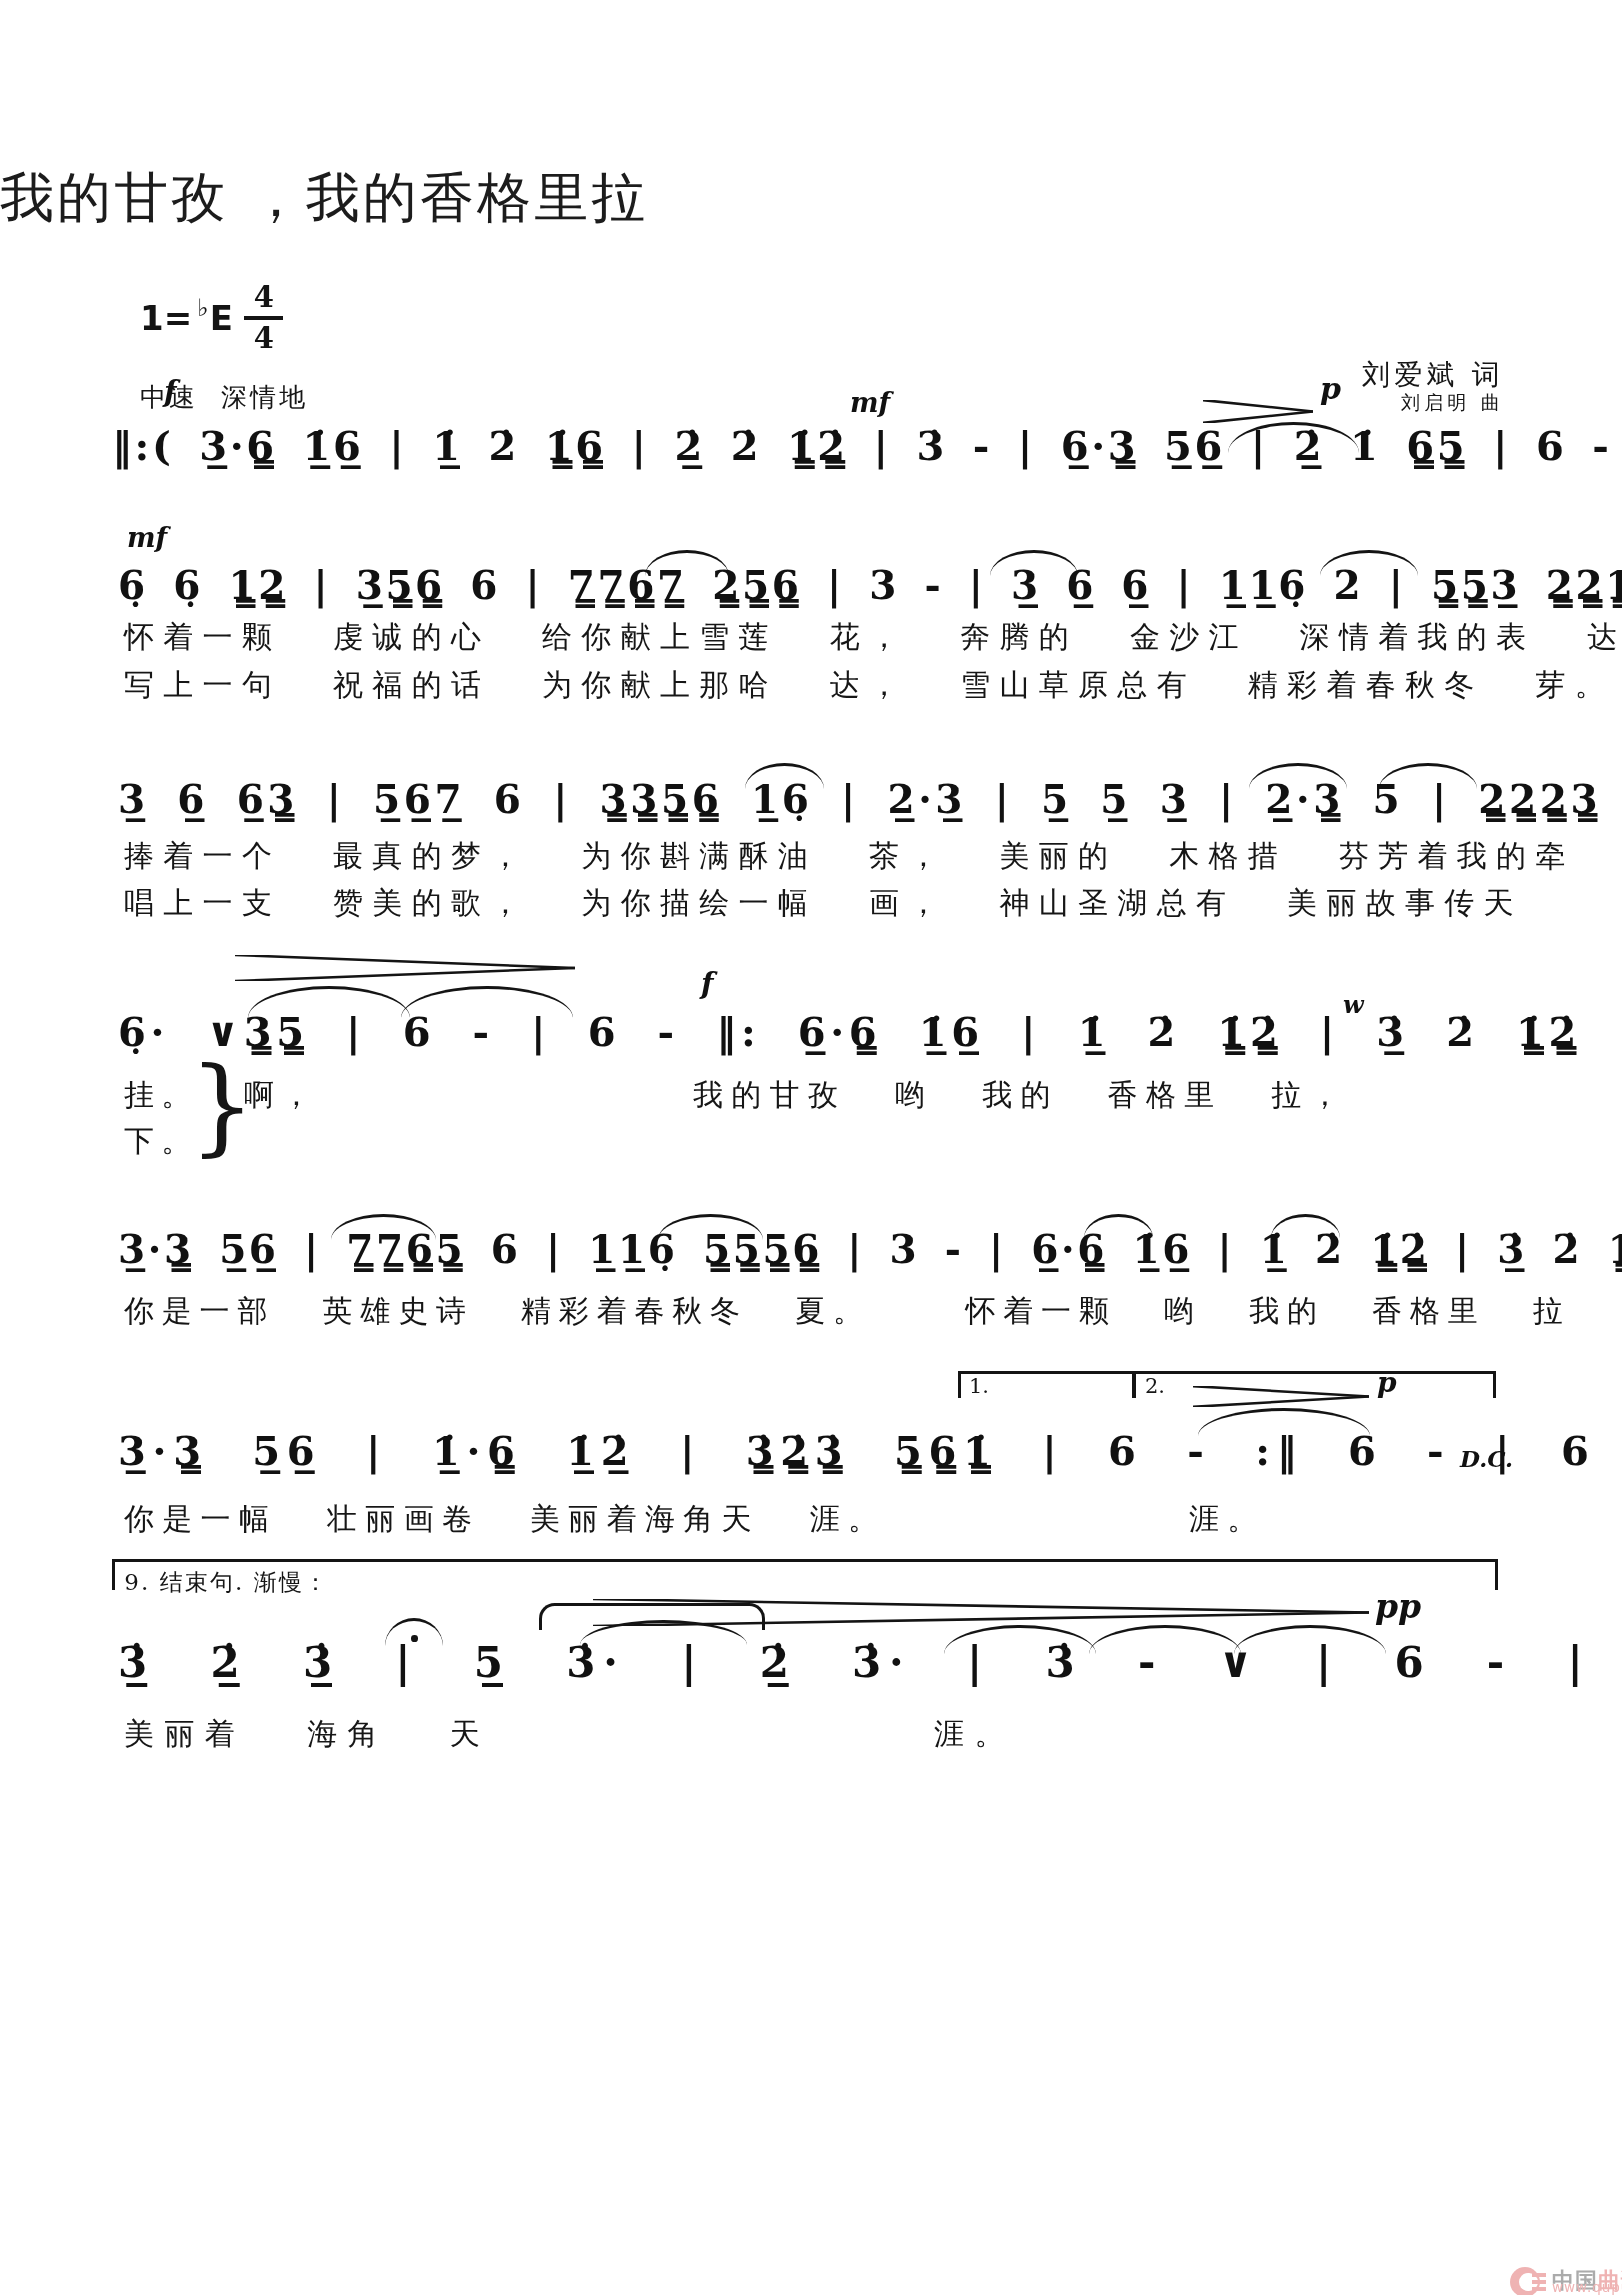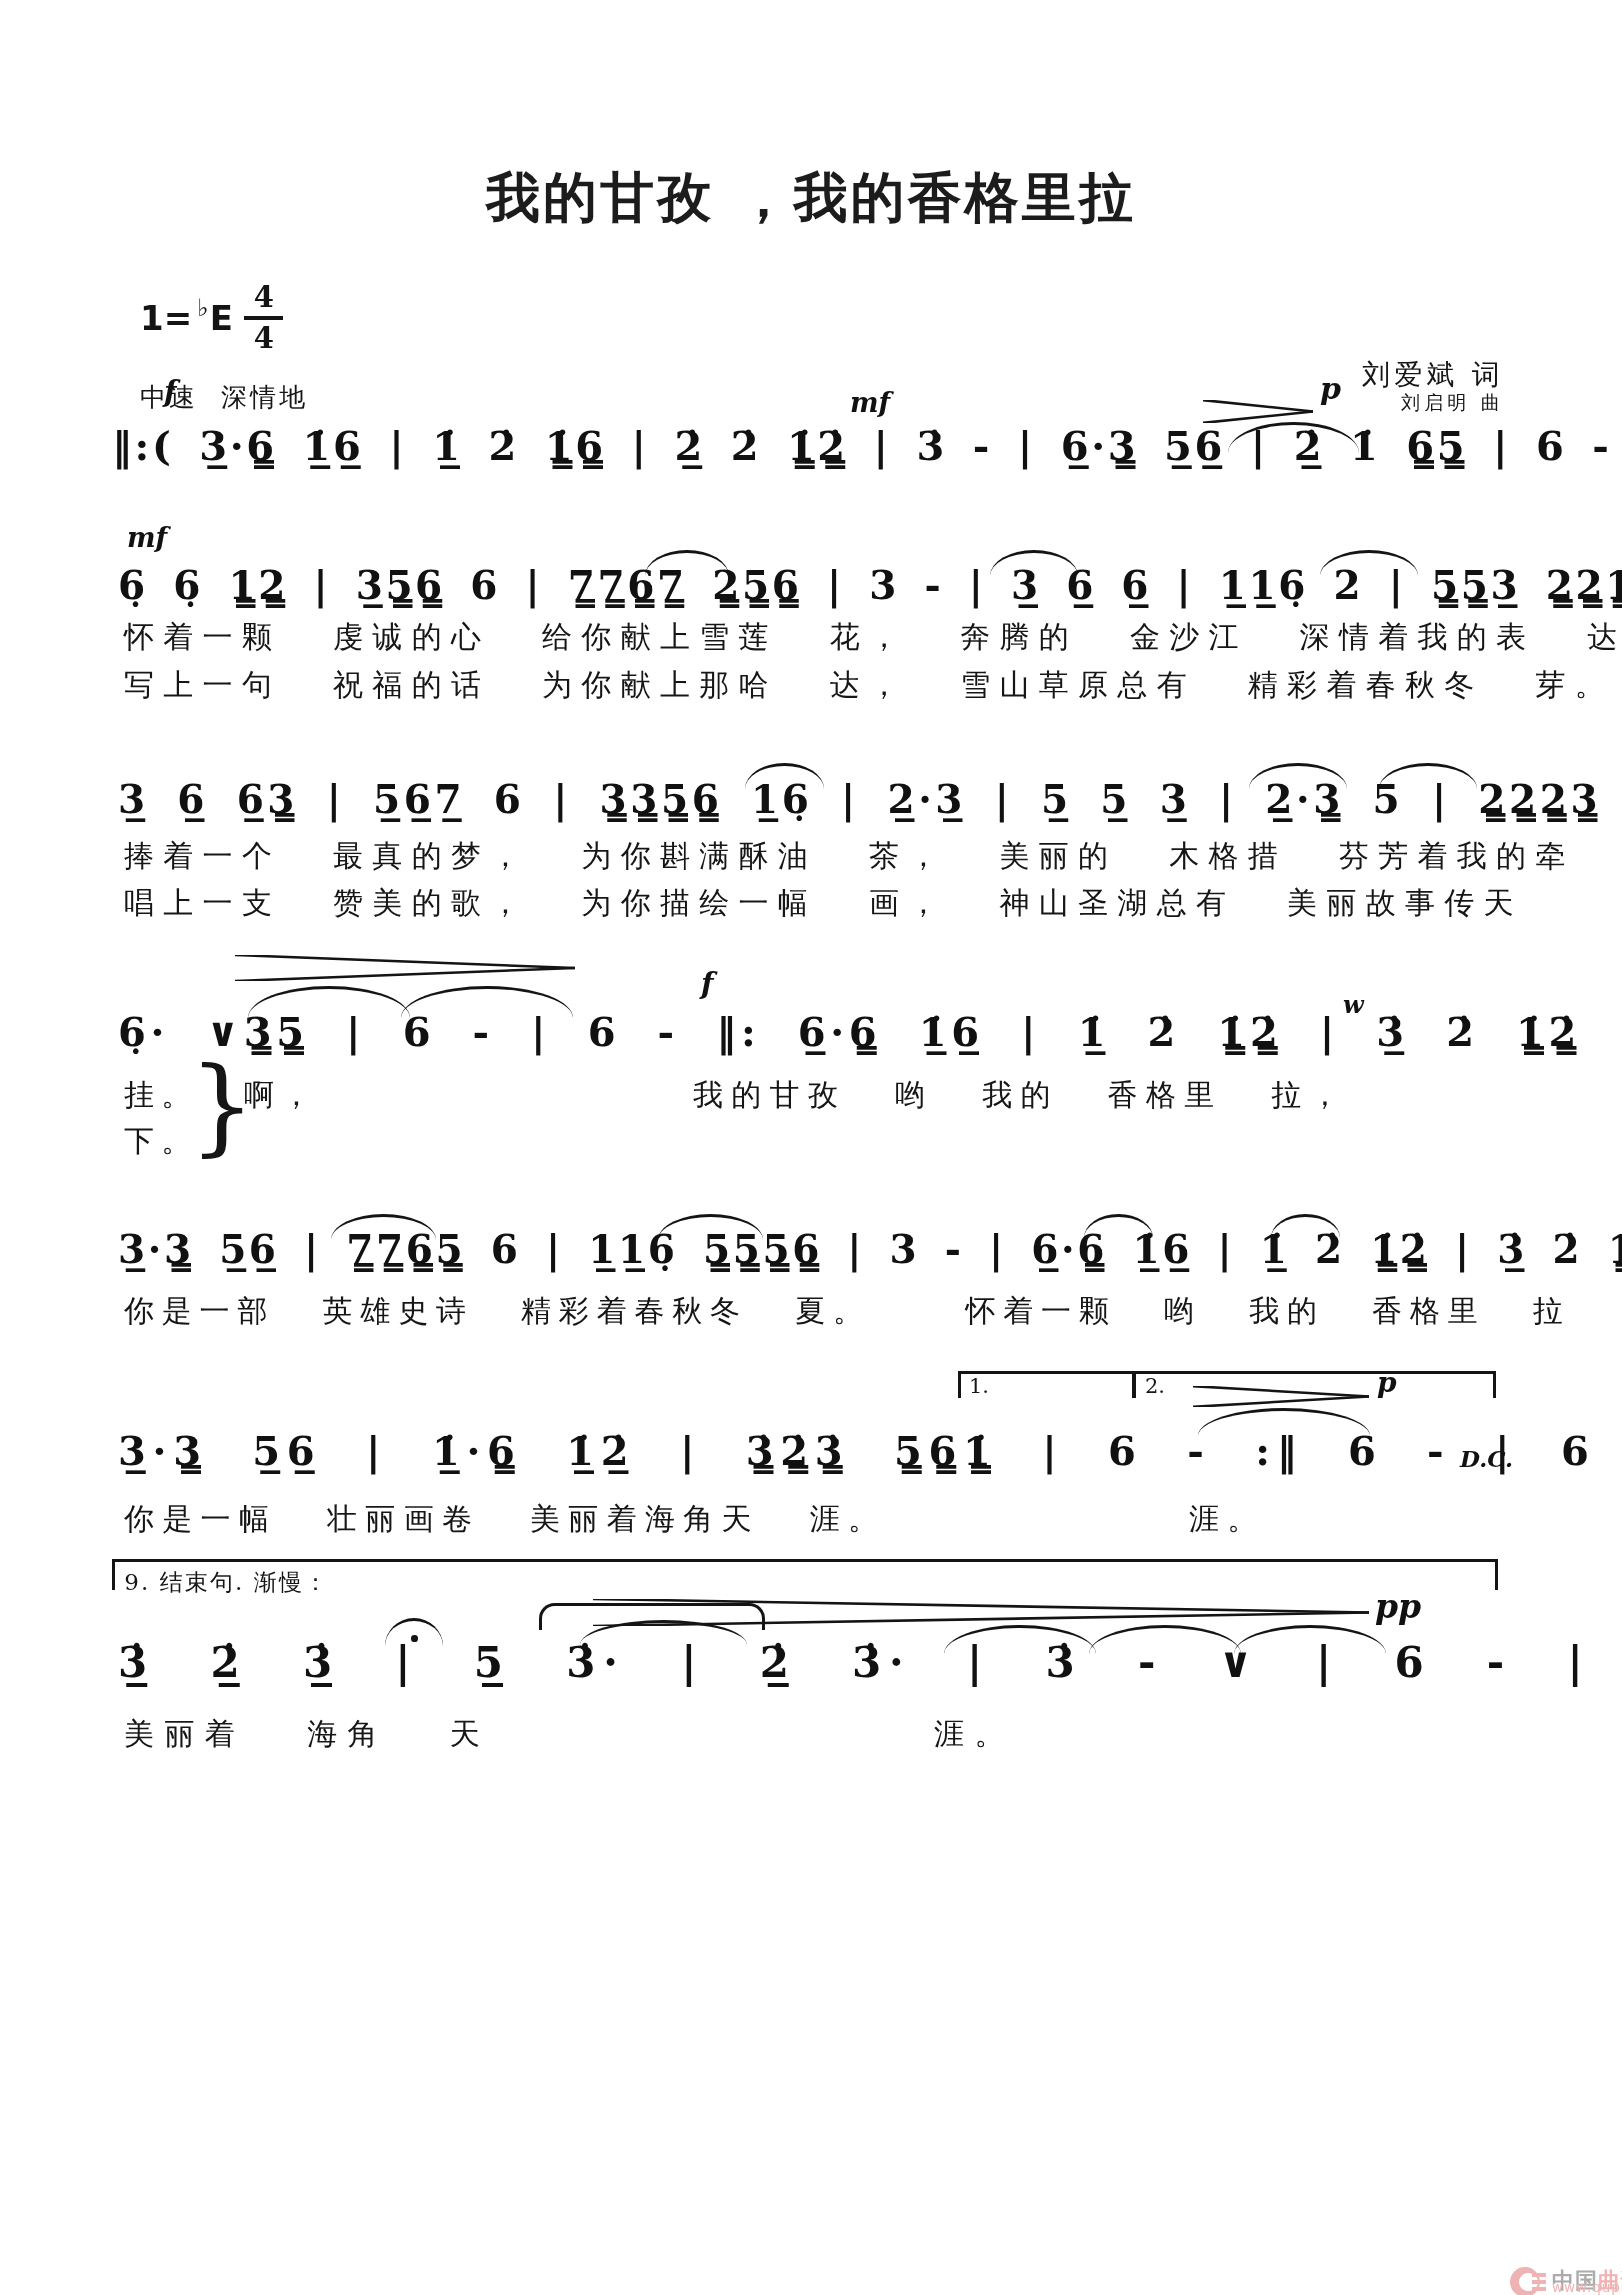--- a/index.html
+++ b/index.html
@@ -1,21 +1,21 @@
 <!DOCTYPE html>
 <html style="font-size:8.3px"><head>
 <meta charset="utf-8">
 <style>
   html,body{margin:0;padding:0;background:#e8e8e8}
   .page{position:relative;width:1622px;height:2295px;background:#ffffff;overflow:hidden;
         font-family:"DejaVu Serif","DejaVu Sans",serif;color:#141414}
   .abs{position:absolute;line-height:1;white-space:pre}
-  .title{left:0;top:171px;width:100%;text-align:center;
+  .title{left:0;top:171px;width:100%;text-align:left;
          font-family:"DejaVu Sans","Liberation Sans",sans-serif;
-         font-weight:bold;font-size:54px;letter-spacing:3.1px;color:#1c1c1c}
+         font-weight:normal;font-size:54px;letter-spacing:3.1px;color:#1c1c1c}
   .notes{font-weight:bold;color:#111}
   .lyr{color:#161616}
   .dyn{font-style:italic;font-weight:bold;color:#111}
   .lbl{color:#161616}
   .hairpin{position:absolute}
   .hairpin line{stroke:#141414;stroke-width:5}
   .arc{position:absolute;border-top:3.1px solid #141414;
        border-radius:50% 50% 0 0 / 100% 100% 0 0}
   .bracketarc{position:absolute;border:3.1px solid #141414;border-bottom:none;
        border-radius:15.6px 15.6px 0 0}

